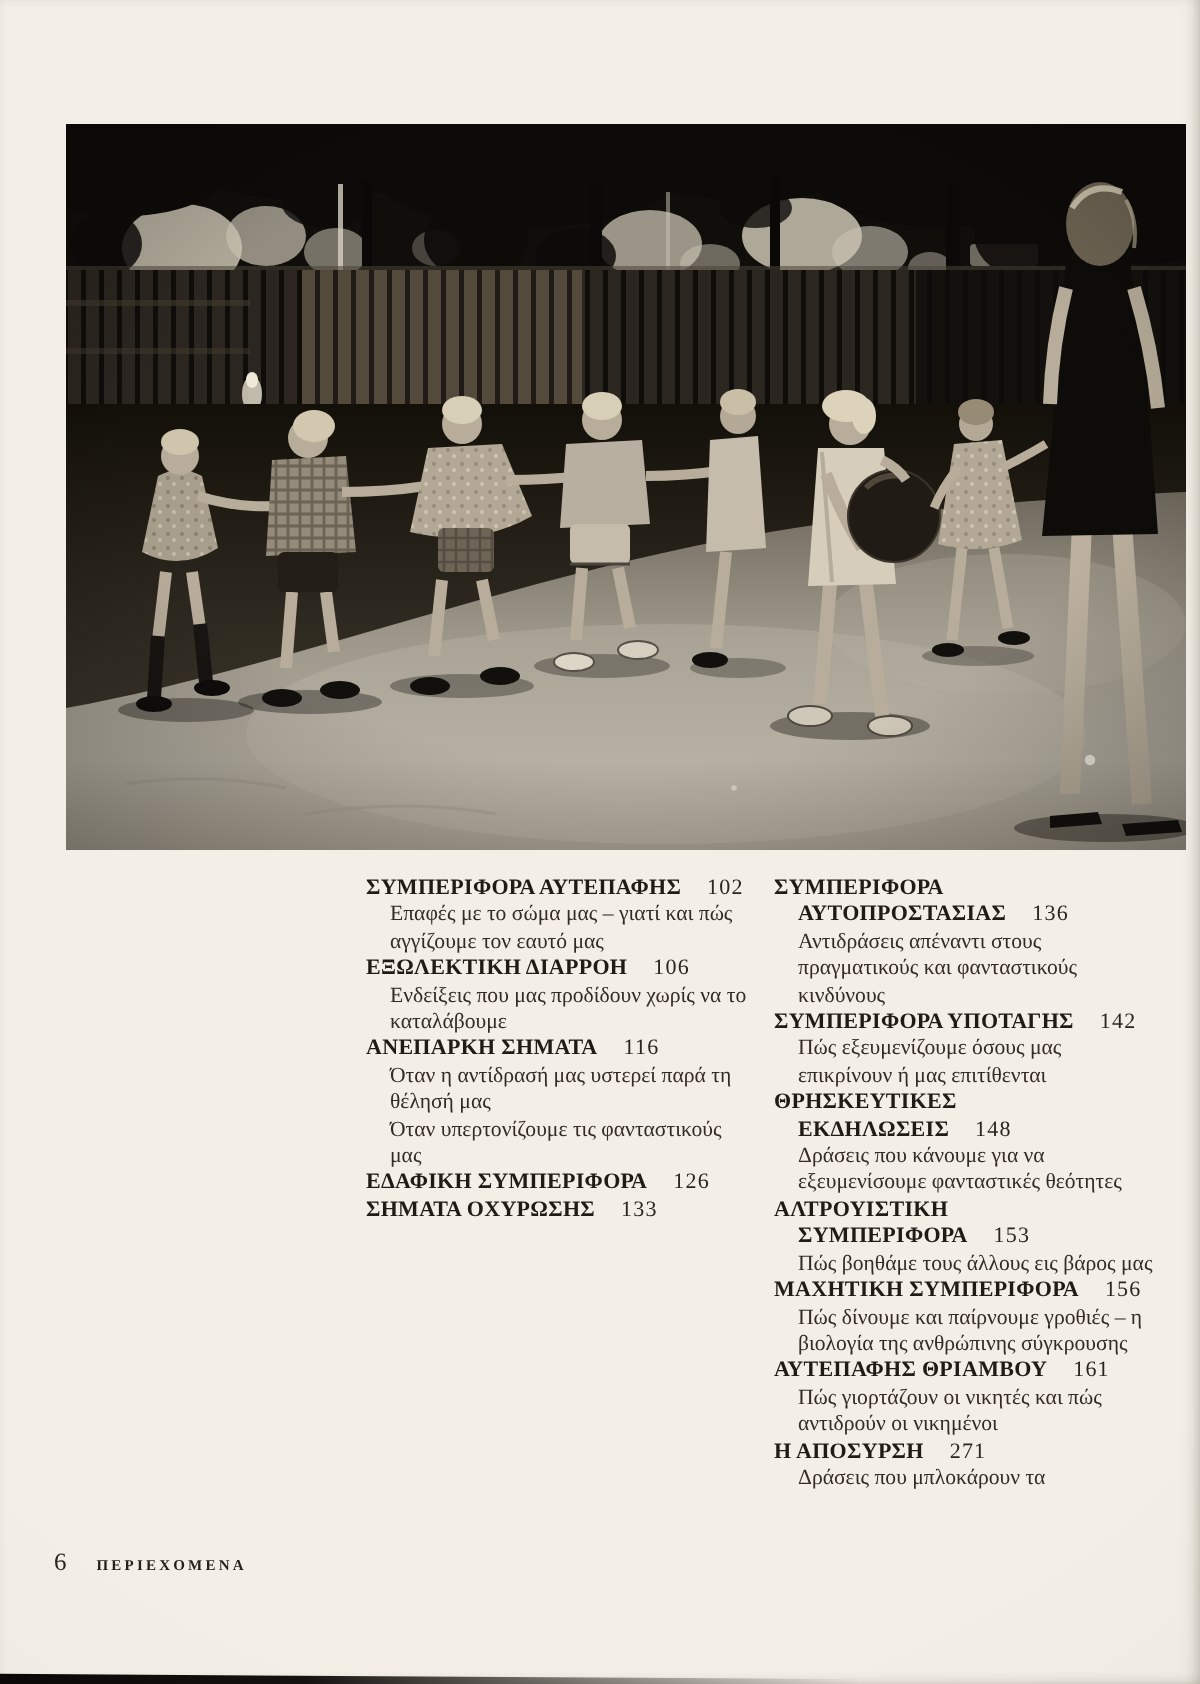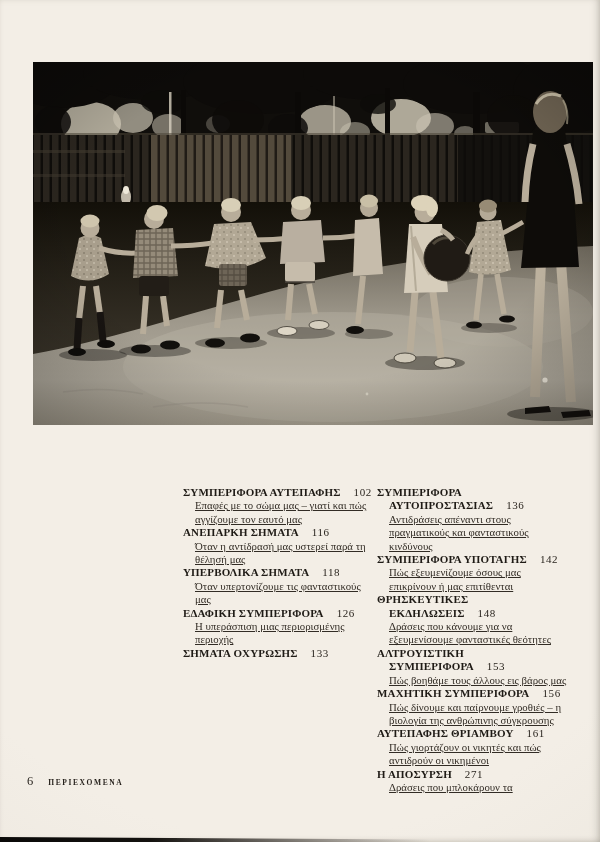--- a/index.html
+++ b/index.html
@@ -4,29 +4,29 @@
 <style>
   html,body{margin:0;padding:0;background:#888;}
   .page{
     position:relative;width:600px;height:842px;overflow:hidden;
     background:radial-gradient(135% 105% at 48% 42%, #f3eee6 55%, #eae5dc 85%, #e2ddd3 100%);
     box-shadow:inset -5px 0 8px -4px rgba(90,85,72,.35), inset 0 -3px 6px -3px rgba(90,85,72,.25);
     font-family:"Liberation Serif","DejaVu Serif",serif;color:#221e19;
   }
   .photo{position:absolute;left:33px;top:62px;width:560px;height:363px;margin:0;}
   .photo svg{display:block;width:100%;height:100%;}
-  .toc{position:absolute;left:183px;top:438px;display:flex;gap:2px;margin-top:48px;}
+  .toc{position:absolute;left:183px;top:438px;display:flex;gap:12px;}
   .toc-col{width:192px;}
   .toc-entry{margin:0;}
   .toc-head{
     font-weight:bold;font-size:11px;line-height:13.4px;letter-spacing:.15px;
     padding-left:12px;text-indent:-12px;color:#1f1b16;
   }
   .toc-page{font-weight:normal;margin-left:13px;letter-spacing:.6px;color:#2a251f;}
-  .toc-sub{font-size:10.8px;line-height:13.4px;padding-left:12px;color:#322c25;text-decoration:underline;}
+  .toc-sub{font-size:10.8px;line-height:13.4px;padding-left:12px;color:#322c25;}
   .footer{position:absolute;left:27px;top:774px;display:flex;align-items:baseline;gap:15px;}
   .page-num{font-size:12.5px;color:#2a251f;}
   .section-label{font-size:7.5px;font-weight:bold;letter-spacing:1.6px;color:#241f1a;text-align:right;}
   .scan-edge{
     position:absolute;left:0;bottom:0;height:6px;width:430px;
     background:linear-gradient(to right,#0a0908 0%,#14120f 35%,rgba(25,22,18,.55) 65%,rgba(25,22,18,0) 100%);
     clip-path:polygon(0 15%,100% 60%,100% 100%,0 100%);
   }
 </style>
 </head>
@@ -258,32 +258,34 @@
     </svg>
   </figure>
 
   <div class="toc">
     <div class="toc-col">
         <div class="toc-entry">
           <div class="toc-head"><span>ΣΥΜΠΕΡΙΦΟΡΑ ΑΥΤΕΠΑΦΗΣ</span><span class="toc-page">102</span></div>
           <div class="toc-sub">Επαφές με το σώμα μας – γιατί και πώς αγγίζουμε τον εαυτό μας</div>
         </div>
         <div class="toc-entry">
+          <div class="toc-head"><span>ΕΞΩΛΕΚΤΙΚΗ ΔΙΑΡΡΟΗ</span><span class="toc-page">106</span></div>
+          <div class="toc-sub">Ενδείξεις που μας προδίδουν χωρίς να το καταλάβουμε</div>
+        </div>
+        <div class="toc-entry">
           <div class="toc-head"><span>ΑΝΕΠΑΡΚΗ ΣΗΜΑΤΑ</span><span class="toc-page">116</span></div>
           <div class="toc-sub">Όταν η αντίδρασή μας υστερεί παρά τη θέλησή μας</div>
         </div>
         <div class="toc-entry">
-          <div class="toc-head"><span>ΥΠΕΡΒΟΛΙΚΑ ΣΗΜΑΤΑ</span><span class="toc-page">118</span></div>
           <div class="toc-sub">Όταν υπερτονίζουμε τις φανταστικούς μας</div>
         </div>
         <div class="toc-entry">
         </div>
         <div class="toc-entry">
           <div class="toc-head"><span>ΕΔΑΦΙΚΗ ΣΥΜΠΕΡΙΦΟΡΑ</span><span class="toc-page">126</span></div>
-          <div class="toc-sub">Η υπεράσπιση μιας περιορισμένης περιοχής</div>
         </div>
         <div class="toc-entry">
           <div class="toc-head"><span>ΣΗΜΑΤΑ ΟΧΥΡΩΣΗΣ</span><span class="toc-page">133</span></div>
         </div>
       </div>
     <div class="toc-col">
         <div class="toc-entry">
           <div class="toc-head"><span>ΣΥΜΠΕΡΙΦΟΡΑ ΑΥΤΟΠΡΟΣΤΑΣΙΑΣ</span><span class="toc-page">136</span></div>
           <div class="toc-sub">Αντιδράσεις απέναντι στους πραγματικούς και φανταστικούς κινδύνους</div>
         </div>

